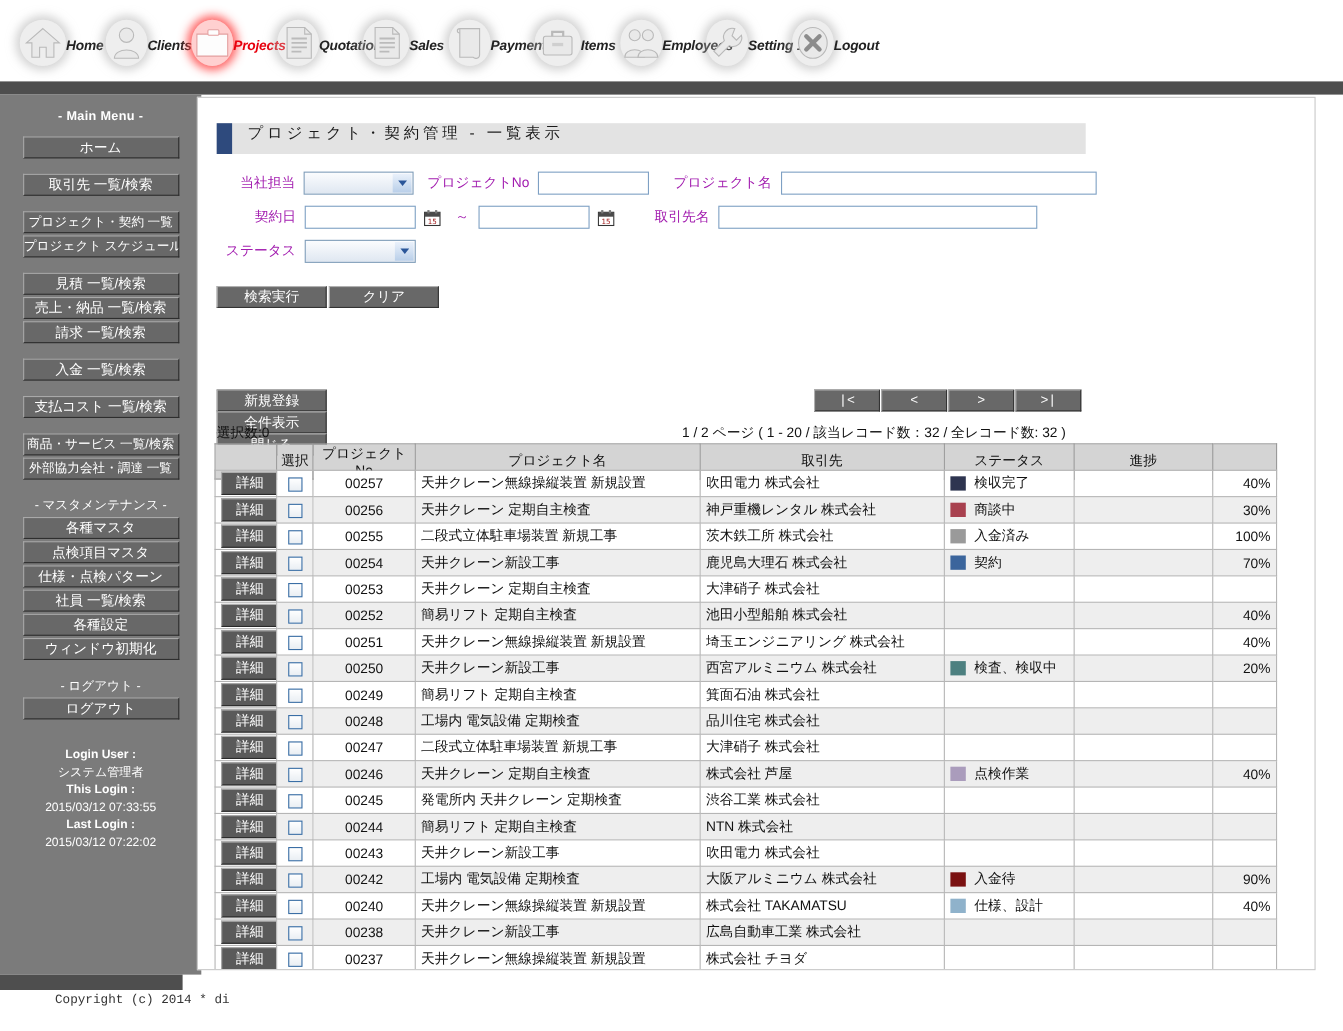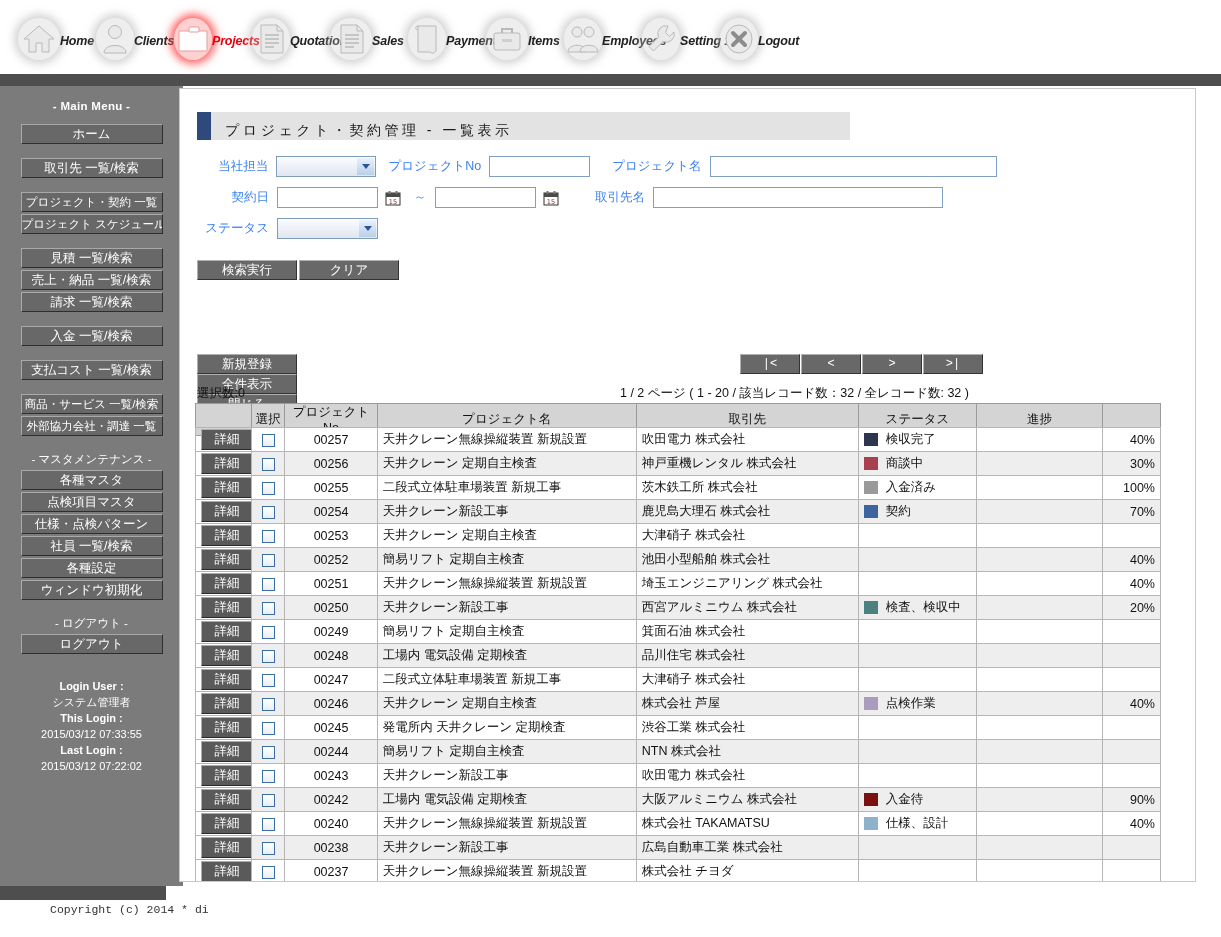--- a/index.html
+++ b/index.html
@@ -114,38 +114,38 @@
     position: absolute; left: 179px; top: 88px;
     width: 1017px; height: 794px;
     background: #ffffff;
     border: 1px solid #c8c8c8;
     overflow: hidden;
   }
 
   
   #page-title-bar {
     position: absolute; left: 17px; top: 23px;
-    width: 653px; height: 28px;
+    width: 790px; height: 28px;
     background: #e3e3e3;
-    display: flex; align-items: flex-end;
+    display: flex; align-items: flex-start;
   }
   #page-title-accent {
     width: 14px; height: 28px; background: #2e4a7d; flex: none;
   }
   #page-title-text {
     padding-left: 14px;
     font-size: 14px; color: #1a1a1a; letter-spacing: 3.5px;
     white-space: nowrap;
   }
 
   
   #search-form { position: absolute; left: 17px; top: 62px; width: 800px; }
   .form-row { display: flex; align-items: center; height: 31px; }
   .f-label {
-    font-size: 12.5px; color: #3b82f6; text-align: right; white-space: nowrap;
+    font-size: 12.5px; color: #a21caf; text-align: right; white-space: nowrap;
   }
   .txt {
     border: 1px solid #7ea0c4; background: #ffffff; height: 21px;
     font-size: 12px; padding: 0 3px; color: #000;
     font-family: "Liberation Sans", sans-serif;
   }
   .sel {
     height: 21px; border: 1px solid #7f9db9;
     background: linear-gradient(to bottom,#fbfcfe 0%,#dfe7f1 100%);
     font-size: 12px; display: flex; align-items: center;

